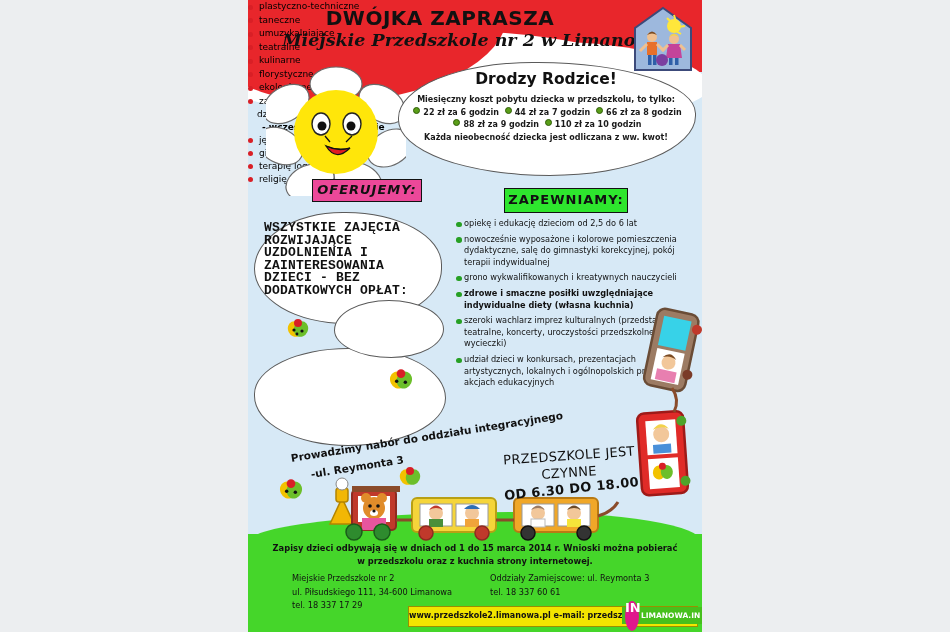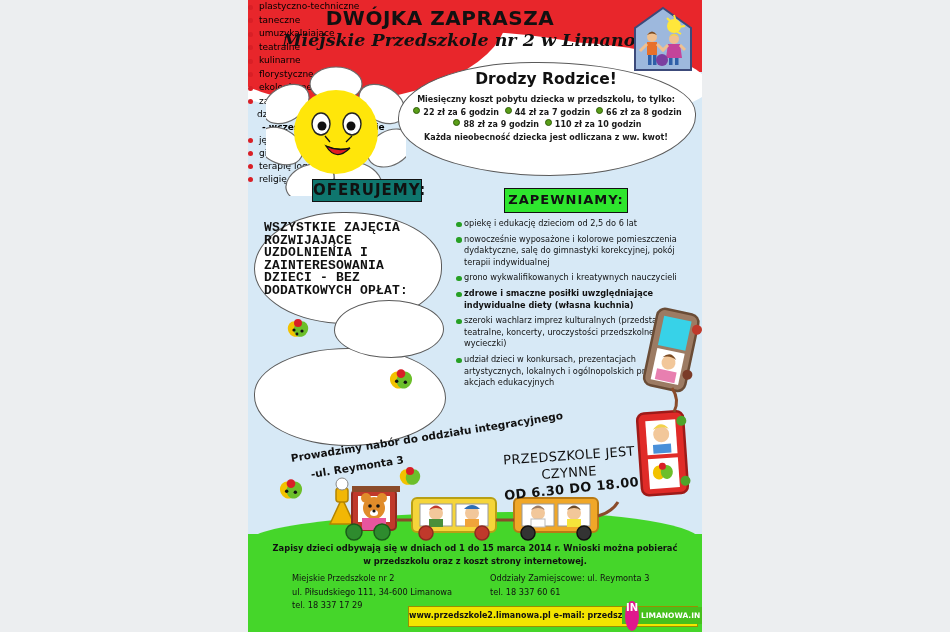--- a/index.html
+++ b/index.html
@@ -67,21 +67,21 @@
   .dotg{display:inline-block;width:5px;height:5px;border-radius:50%;
         background:#5a9e18;border:1px solid #2f5e06;vertical-align:1px;margin:0 3px;}
 
   
   .banner{
     position:absolute;z-index:8;font-family:"DejaVu Sans",sans-serif;font-weight:bold;
     letter-spacing:1px;text-align:center;border:1.5px solid #111;
   }
   #banner-ofer{
     left:64px;top:179px;width:108px;height:21px;line-height:20px;
-    background:#0f766e;color:#111;font-size:15px;
+    background:#ec4899;color:#111;font-size:13px;font-style:italic;
   }
   #banner-zap{
     left:256px;top:188px;width:122px;height:23px;line-height:22px;
     background:#2ee62e;color:#111;font-size:13px;
   }
 
   
   #cloud-left1{
     left:6px;top:212px;width:186px;height:110px;
     border-radius:48% 52% 50% 50%/52% 48% 50% 50%;z-index:4;
@@ -167,21 +167,21 @@
     background:#f2e500;border:1.5px solid #9a8f00;z-index:7;
     font-family:"DejaVu Sans",sans-serif;font-weight:bold;font-size:8px;
     color:#111;line-height:18px;text-align:center;overflow:hidden;white-space:nowrap;
   }
   .watermark{
     position:absolute;left:374px;top:607px;height:17px;z-index:9;
     display:flex;align-items:center;background:#46c01c;padding:0 3px;
   }
   .wm-circle{
     width:14px;height:30px;border-radius:50%;background:#e0188c;color:#fff;
-    font-size:10px;font-weight:bold;text-align:center;line-height:14px;
+    font-size:13px;font-weight:bold;text-align:center;line-height:14px;
     font-family:"DejaVu Sans",sans-serif;
   }
   .wm-text{
     font-family:"DejaVu Sans",sans-serif;font-size:7.5px;font-weight:bold;
     color:#fff;margin-left:2px;
   }
 
   
   .train{position:absolute;left:60px;top:468px;z-index:5;}
   .side-cars{position:absolute;right:-4px;top:300px;z-index:6;}
@@ -414,21 +414,21 @@
 
     <svg class="ladybug" style="left:150px;top:466px;width:24px;height:20px;z-index:7;" viewBox="0 0 24 20">
       <ellipse cx="9" cy="11" rx="7" ry="8" fill="#f2c200" transform="rotate(-25 9 11)"></ellipse>
       <ellipse cx="15" cy="11" rx="7" ry="8" fill="#6cbf2a" transform="rotate(25 15 11)"></ellipse>
       <circle cx="12" cy="5" r="4" fill="#d81f26"></circle>
     </svg>
 
     <div class="footer"></div>
     <div class="foot-top">
       <div>Zapisy dzieci odbywają się w dniach od 1 do 15 marca 2014 r. Wnioski można pobierać</div>
-      <div>w przedszkolu oraz z koszt strony internetowej.</div>
+      <div>w przedszkolu oraz z kuchnia strony internetowej.</div>
     </div>
     <div class="foot-col" id="foot-left">
       <div>Miejskie Przedszkole nr 2</div>
       <div>ul. Piłsudskiego 111, 34-600 Limanowa</div>
       <div>tel. 18 337 17 29</div>
     </div>
     <div class="foot-col" id="foot-right">
       <div>Oddziały Zamiejscowe: ul. Reymonta 3</div>
       <div>tel. 18 337 60 61</div>
     </div>

